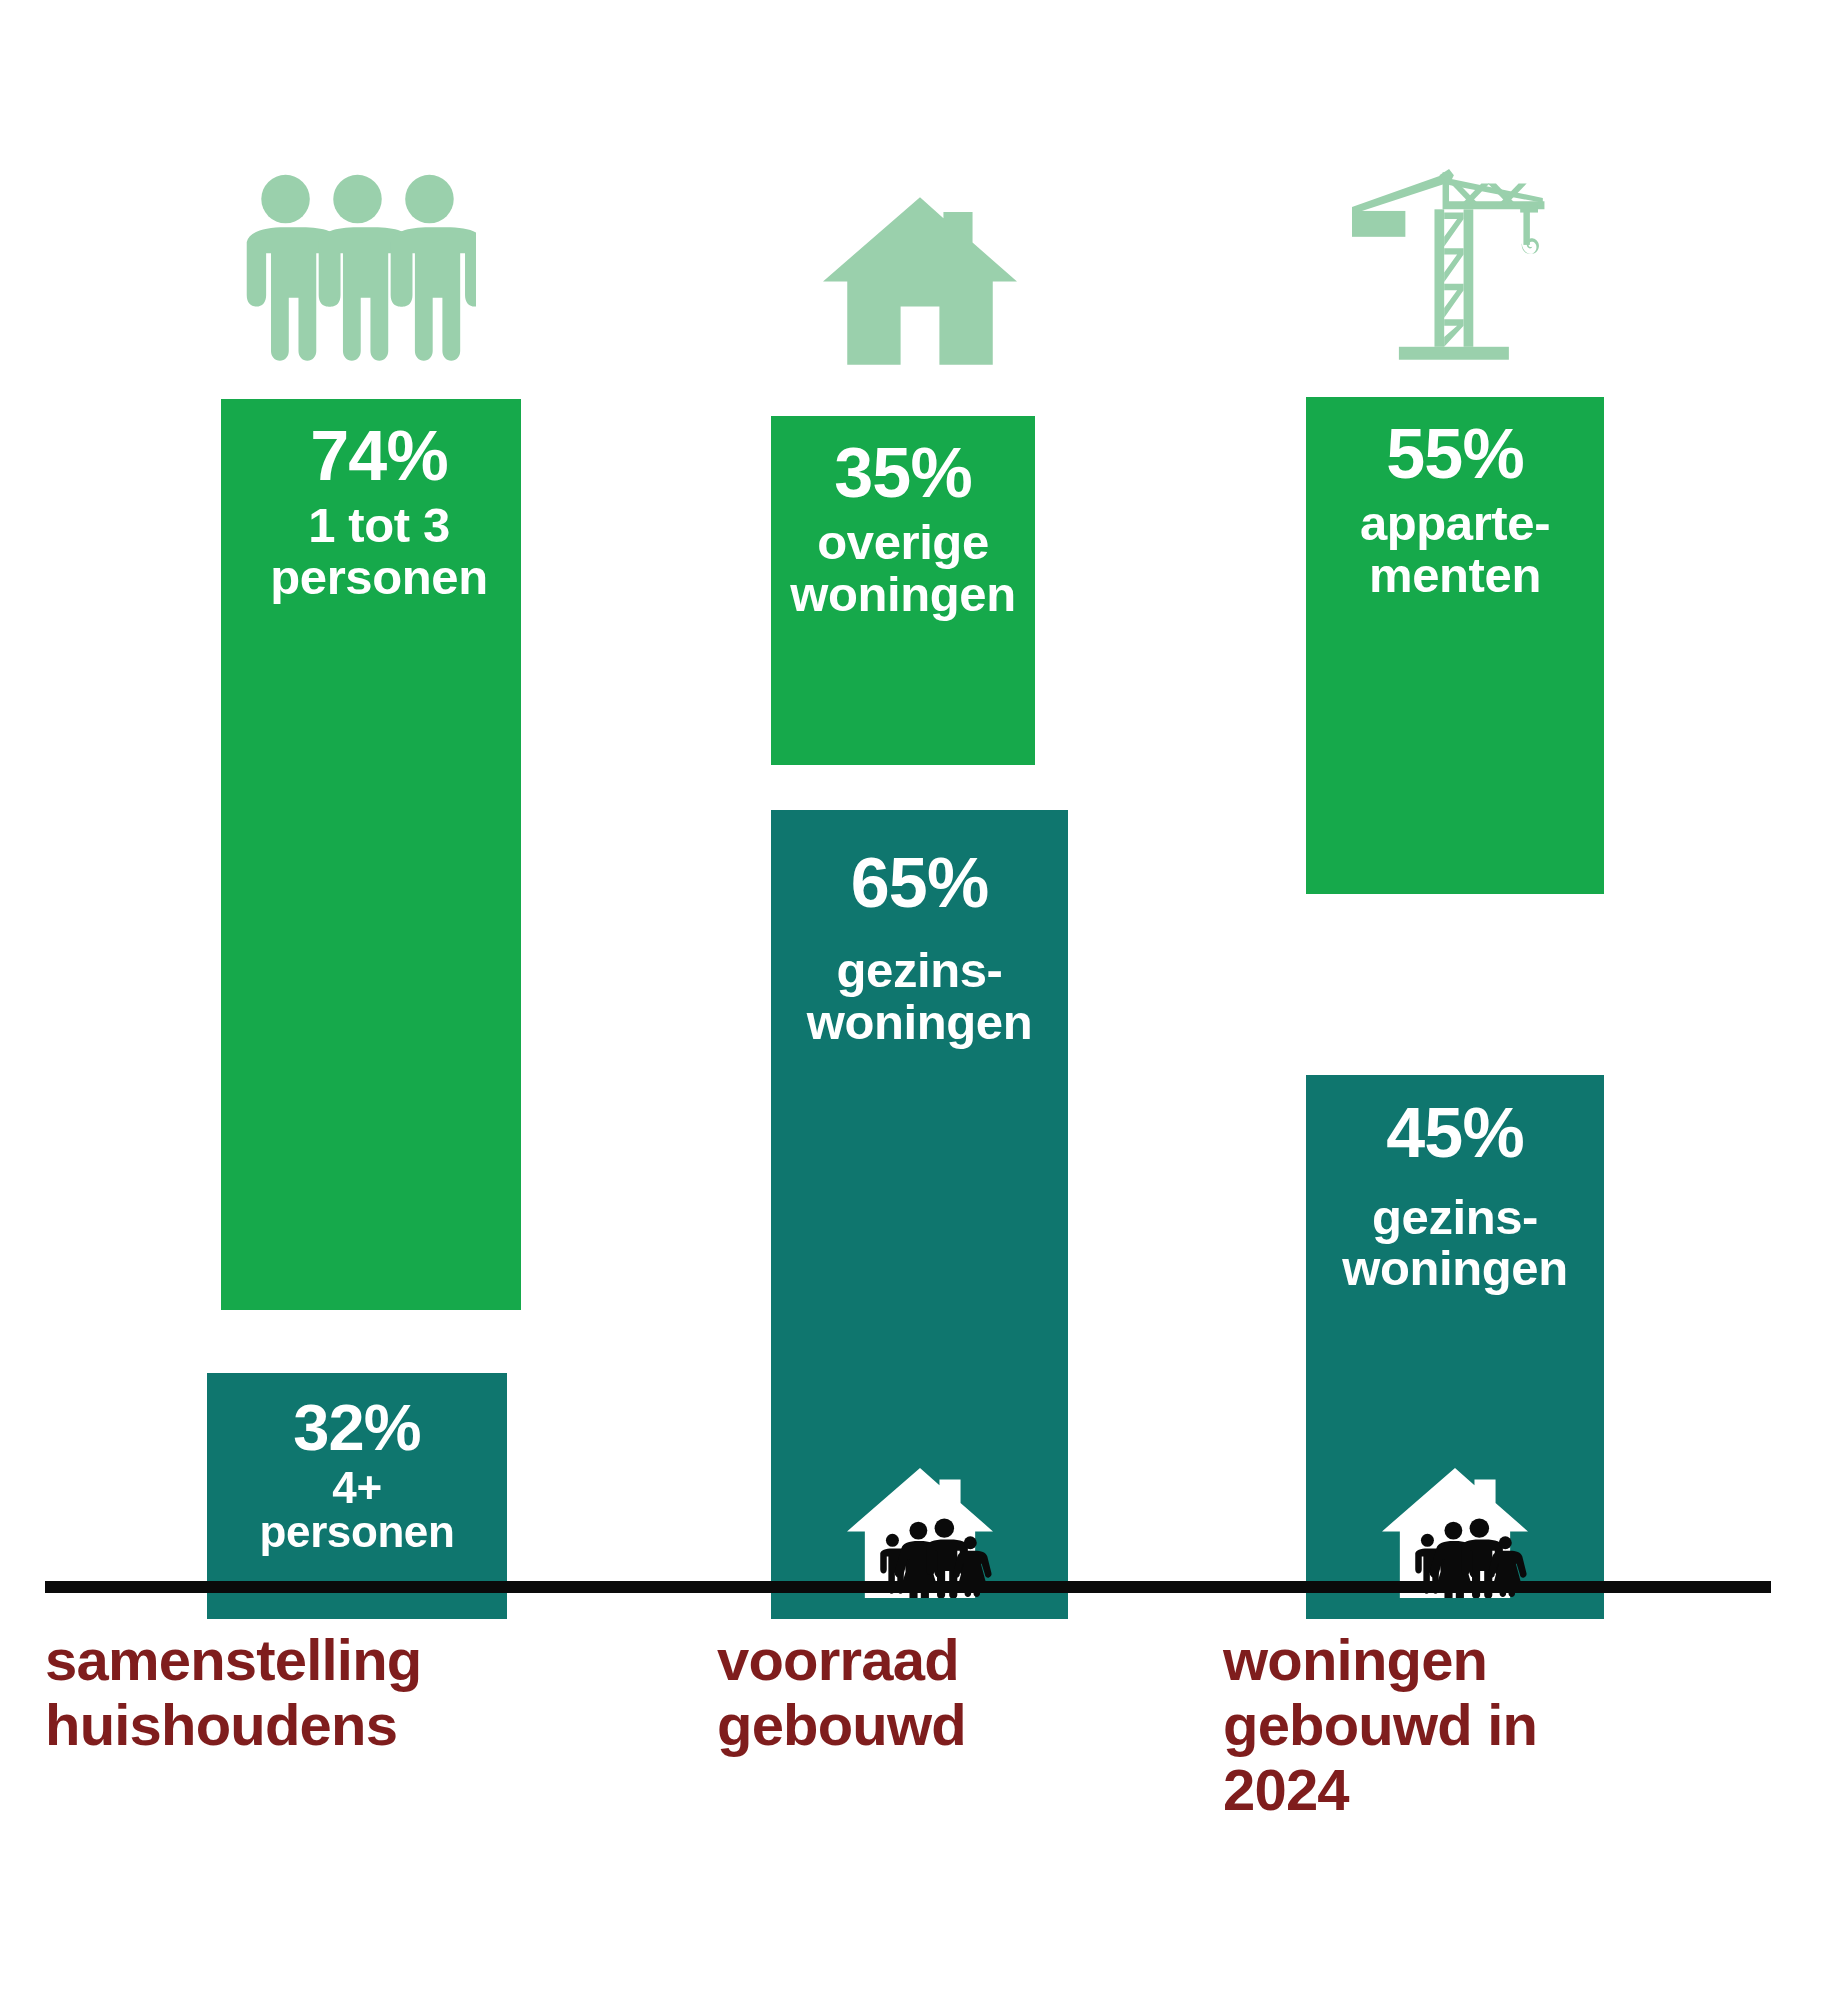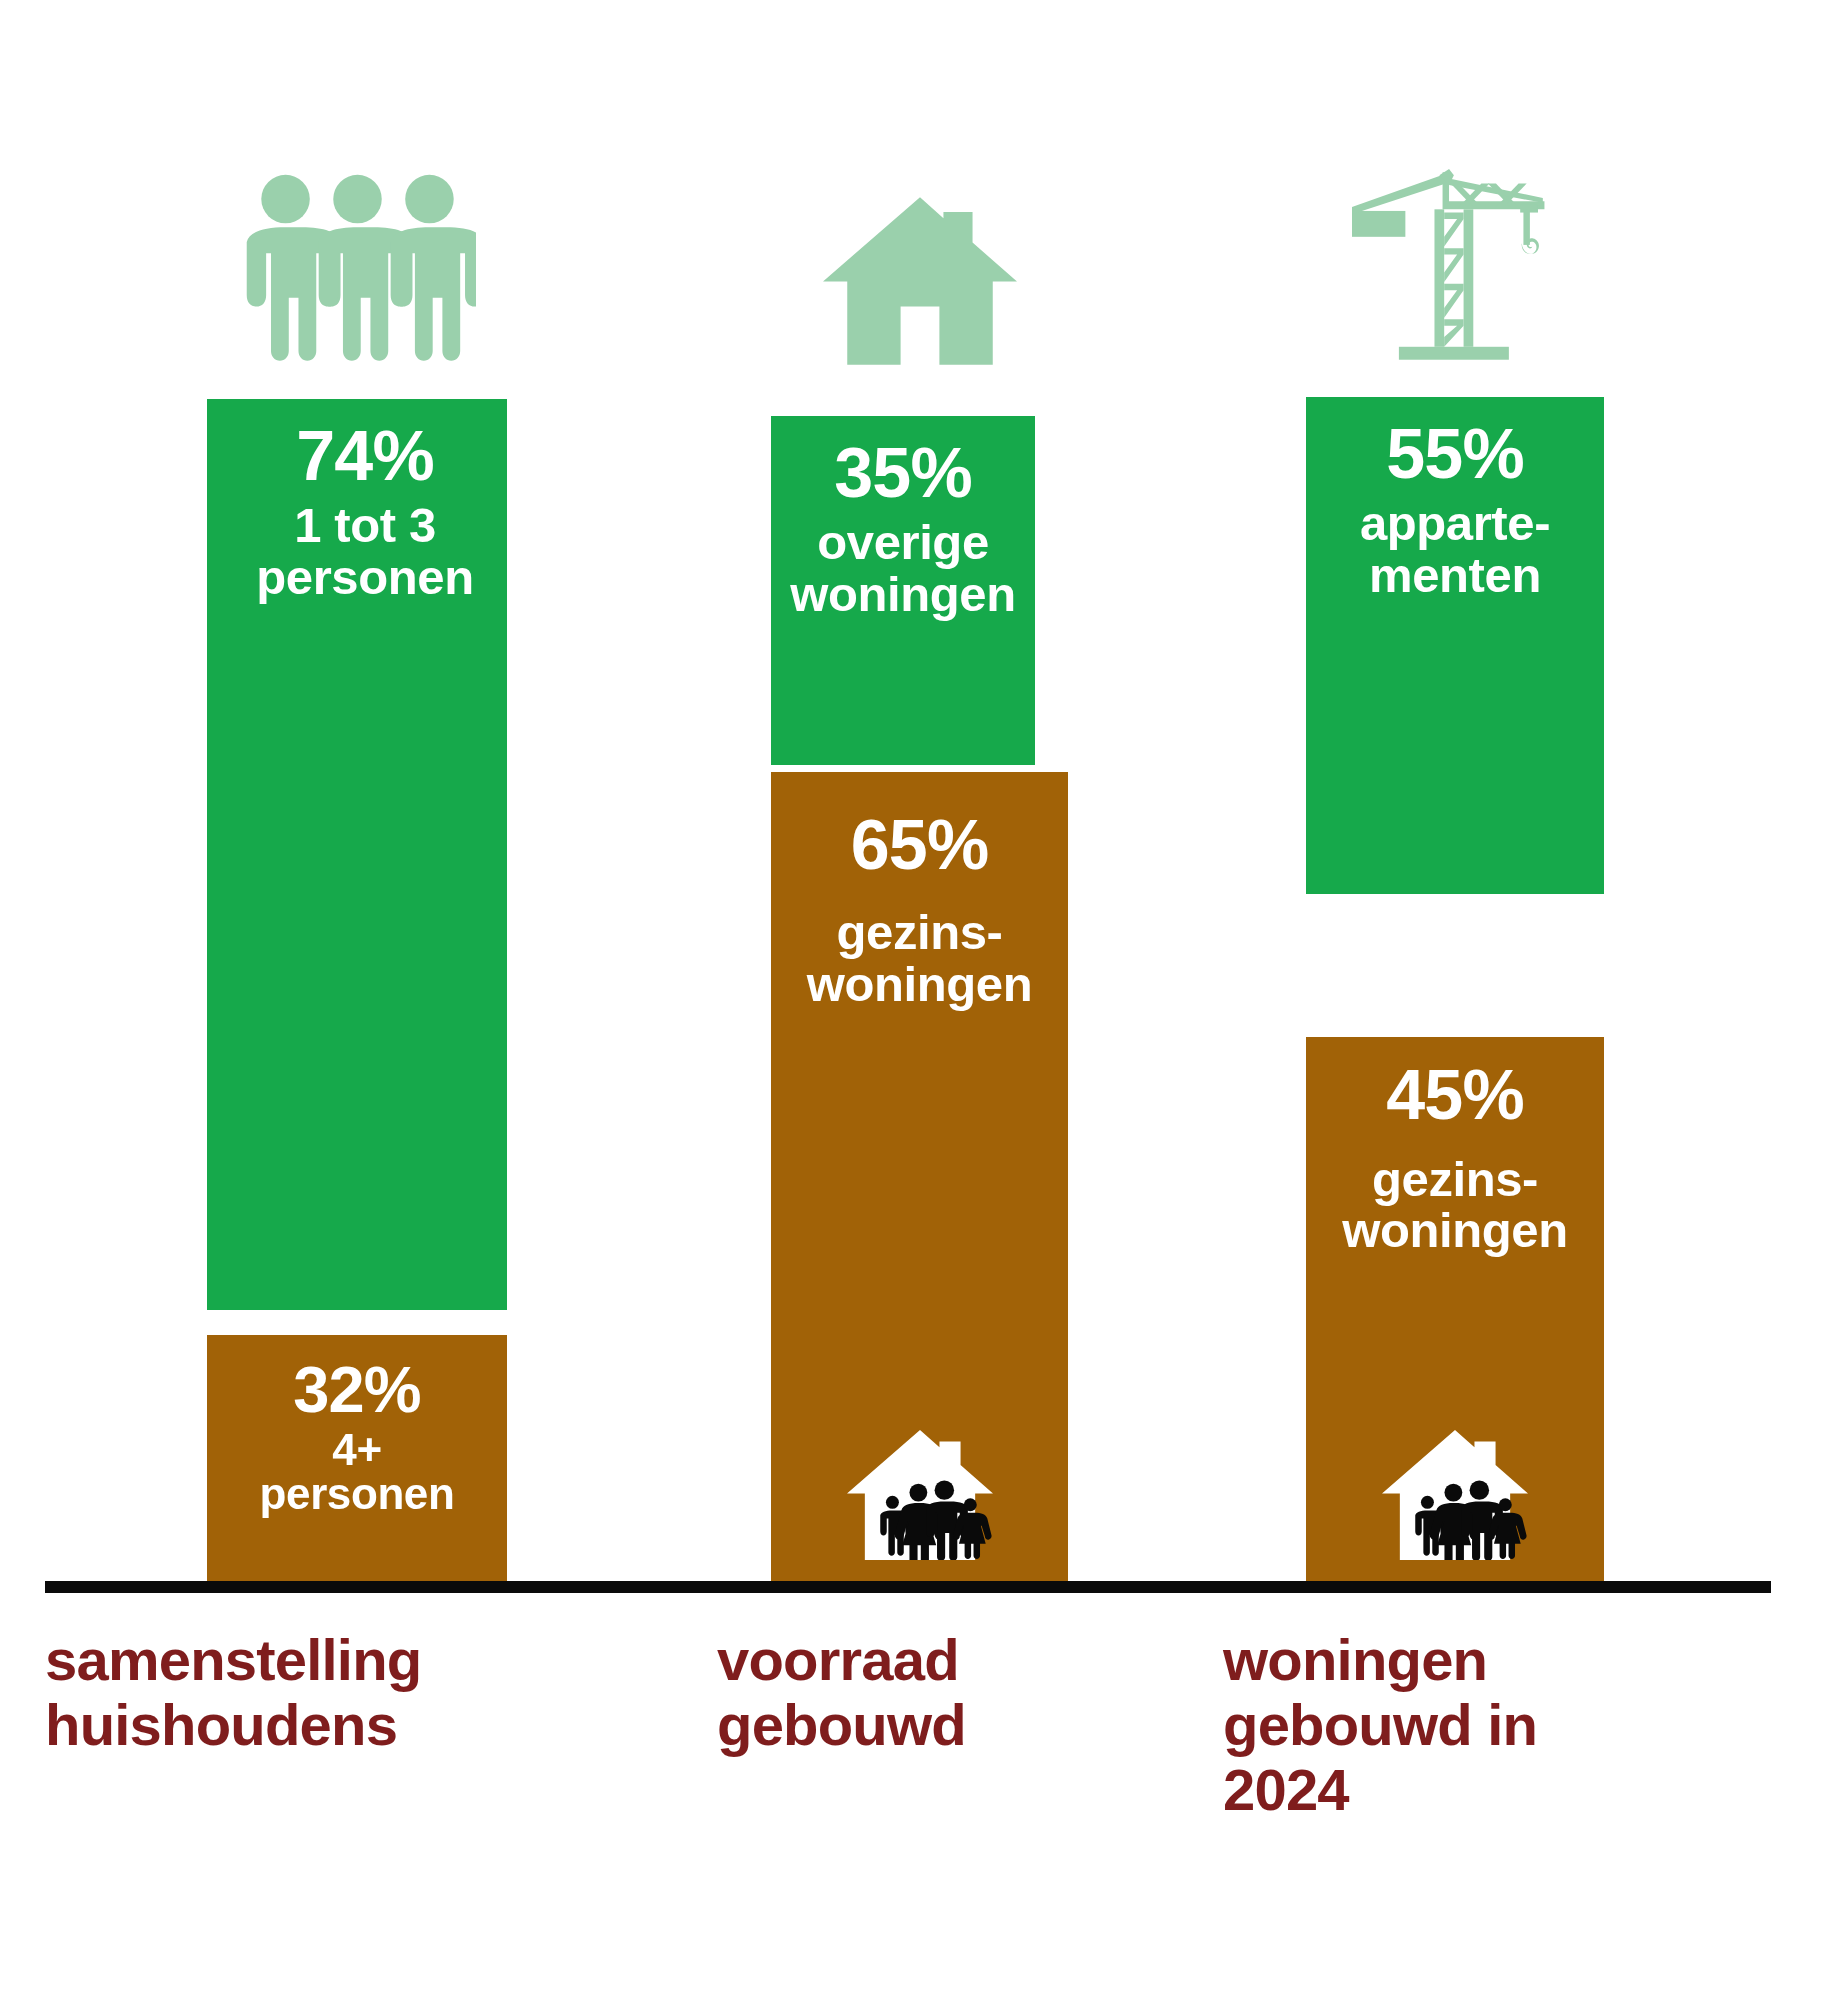--- a/index.html
+++ b/index.html
@@ -32,21 +32,21 @@
   
   .seg{
     position:absolute;
     box-sizing:border-box;
     display:flex;
     flex-direction:column;
     align-items:center;
     padding-top:23px;
   }
   .seg.green{background:#16A94B;}
-  .seg.black{background:#a16207;}
+  .seg.black{background:#0f766e;margin-top:38px;}
 
   .seg .pct{
     color:#ffffff;
     font-weight:900;
     font-size:70px;
     line-height:0.98;
     letter-spacing:-0.8px;
     text-align:center;
     margin:0 0 9.7px 0;
     font-family:"Liberation Sans", sans-serif;
@@ -102,21 +102,21 @@
 
           <circle cx="146" cy="31" r="30"></circle>
           <path d="M146 66 c-28 0 -45 6 -48 18 l0 66 c0 9 5 14 12 14 c7 0 12 -5 12 -14 l0 -52 l6 0 l0 121 c0 7 5 12 11 12 c6 0 11 -5 11 -12 l0 -66 l12 0 l0 66 c0 7 5 12 11 12 c6 0 11 -5 11 -12 l0 -121 l6 0 l0 52 c0 9 5 14 12 14 c7 0 12 -5 12 -14 l0 -66 c-3 -12 -20 -18 -48 -18 z"></path>
 
           <circle cx="235" cy="31" r="30"></circle>
           <path d="M235 66 c-28 0 -45 6 -48 18 l0 66 c0 9 5 14 12 14 c7 0 12 -5 12 -14 l0 -52 l6 0 l0 121 c0 7 5 12 11 12 c6 0 11 -5 11 -12 l0 -66 l12 0 l0 66 c0 7 5 12 11 12 c6 0 11 -5 11 -12 l0 -121 l6 0 l0 52 c0 9 5 14 12 14 c7 0 12 -5 12 -14 l0 -66 c-3 -12 -20 -18 -48 -18 z"></path>
         </g>
       </svg>
     </div>
 
-    <div class="seg green" style="left:207px; top:399px; width:300px; height:911px;padding-left:16px;">
+    <div class="seg green" style="left:221px; top:399px; width:300px; height:911px;padding-left:16px;">
       <div class="pct">74%</div>
       <div class="desc">1 tot 3
 personen</div>
     </div>
 
     <div class="seg black" style="left:207px; top:1335px; width:300px; height:246px;">
       <div class="pct" style="font-size:65px;margin-bottom:6.5px;">32%</div>
       <div class="desc tight" style="font-size:44px;">4+
 personen</div>
     </div>

